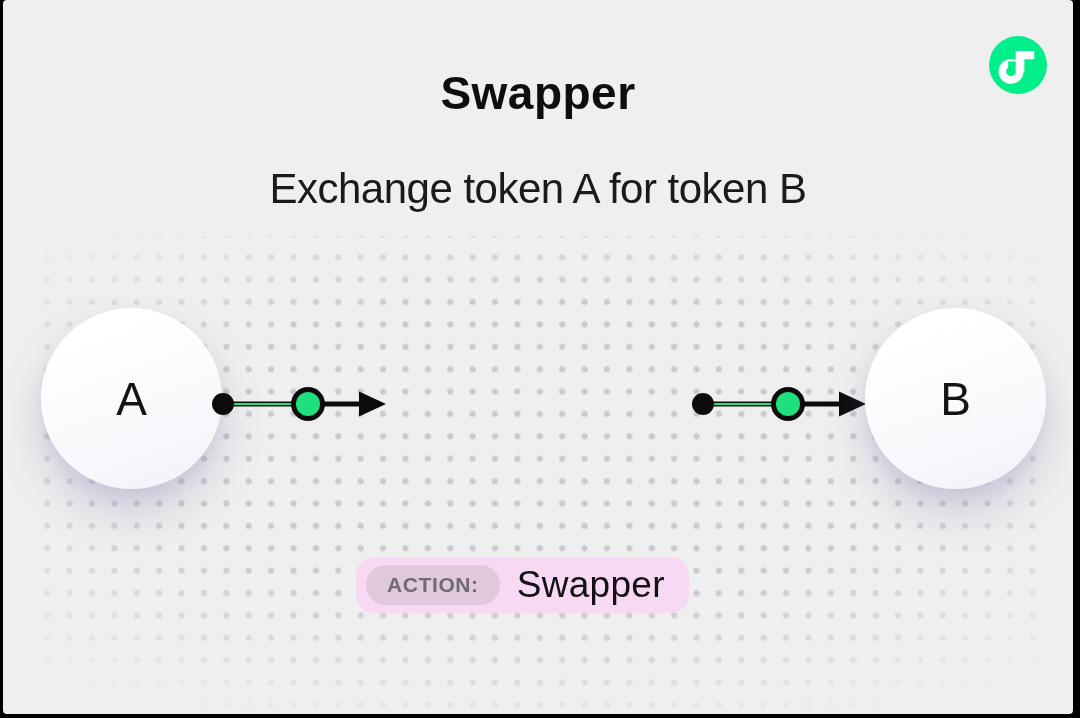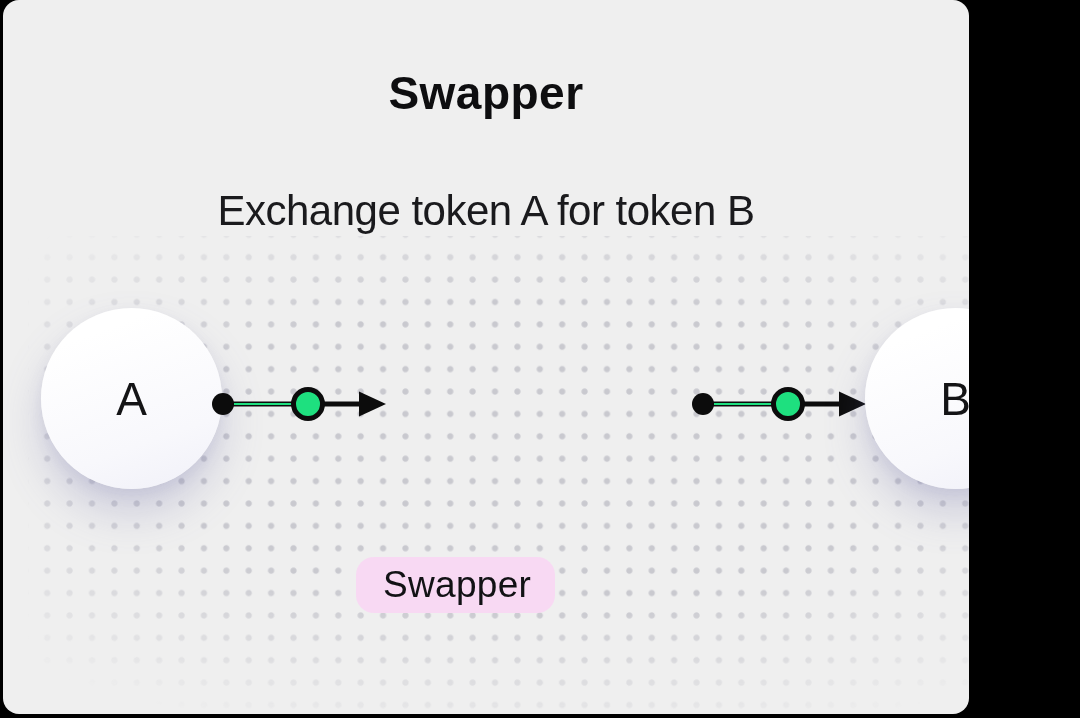--- a/index.html
+++ b/index.html
@@ -1,36 +1,36 @@
 <!DOCTYPE html>
 <html><head>
 <meta charset="utf-8">
 <style>
   * { margin:0; padding:0; box-sizing:border-box; }
   html,body { width:1080px; height:718px; background:#000; overflow:hidden; }
   .card {
-    position:absolute; left:3px; top:0px; width:966px; height:714px;
-    background:#EFEFEF; border-radius:16px; overflow:hidden;
+    position:absolute; left:3px; top:0px; width:1070px; height:714px;
+    background:#EFEFEF; border-radius:4px; overflow:hidden;
     font-family:"Liberation Sans", sans-serif;
   }
   
   .dots {
     position:absolute; left:25px; top:236px; width:1020px; height:474px;
     background-image: radial-gradient(circle, #c9c9cf 2.6px, rgba(201,201,207,0) 3.6px);
     background-size: 22.4px 22.4px;
     background-position: 8px 10px;
     -webkit-mask-image: radial-gradient(ellipse 72% 62% at 50% 46%, #000 52%, transparent 100%);
     mask-image: radial-gradient(ellipse 72% 62% at 50% 46%, #000 52%, transparent 100%);
   }
   .title {
     position:absolute; top:66px; left:0; width:100%; text-align:center;
     font-size:46px; font-weight:700; color:#0e0e10; letter-spacing:0.5px;
   }
   .subtitle {
-    position:absolute; top:187px; left:0; width:100%; text-align:center;
+    position:absolute; top:165px; left:0; width:100%; text-align:center;
     font-size:42px; font-weight:400; color:#1a1a1d; letter-spacing:-0.5px;
   }
   .flow-logo { position:absolute; left:986px; top:36px; width:58px; height:58px; }
   .node-circle {
     position:absolute; width:181px; height:181px; border-radius:50%;
     background: linear-gradient(160deg, #ffffff 18%, #f8f8fc 70%, #f0f0f8 100%);
     box-shadow: 0 24px 42px rgba(108,108,168,0.26), 0 6px 14px rgba(130,130,185,0.12);
     display:flex; align-items:center; justify-content:center;
     font-size:46px; font-weight:500; color:#141416;
   }
@@ -95,16 +95,17 @@
     <polygon points="151,17.5 178,30 151,42.5" fill="#0c0c0c"></polygon>
     <circle cx="15" cy="30" r="11" fill="#0c0c0c"></circle>
     <circle cx="100" cy="30" r="14.5" fill="#1EE07F" stroke="#0c0c0c" stroke-width="5"></circle>
   </svg>
 
   <div class="node-circle node-b">
     <span>B</span>
   </div>
 
   <div class="action-badge">
+    <span class="action-label">ACTION:</span>
     <span class="action-value">Swapper</span>
   </div>
 
 </div>
 
 </body></html>

